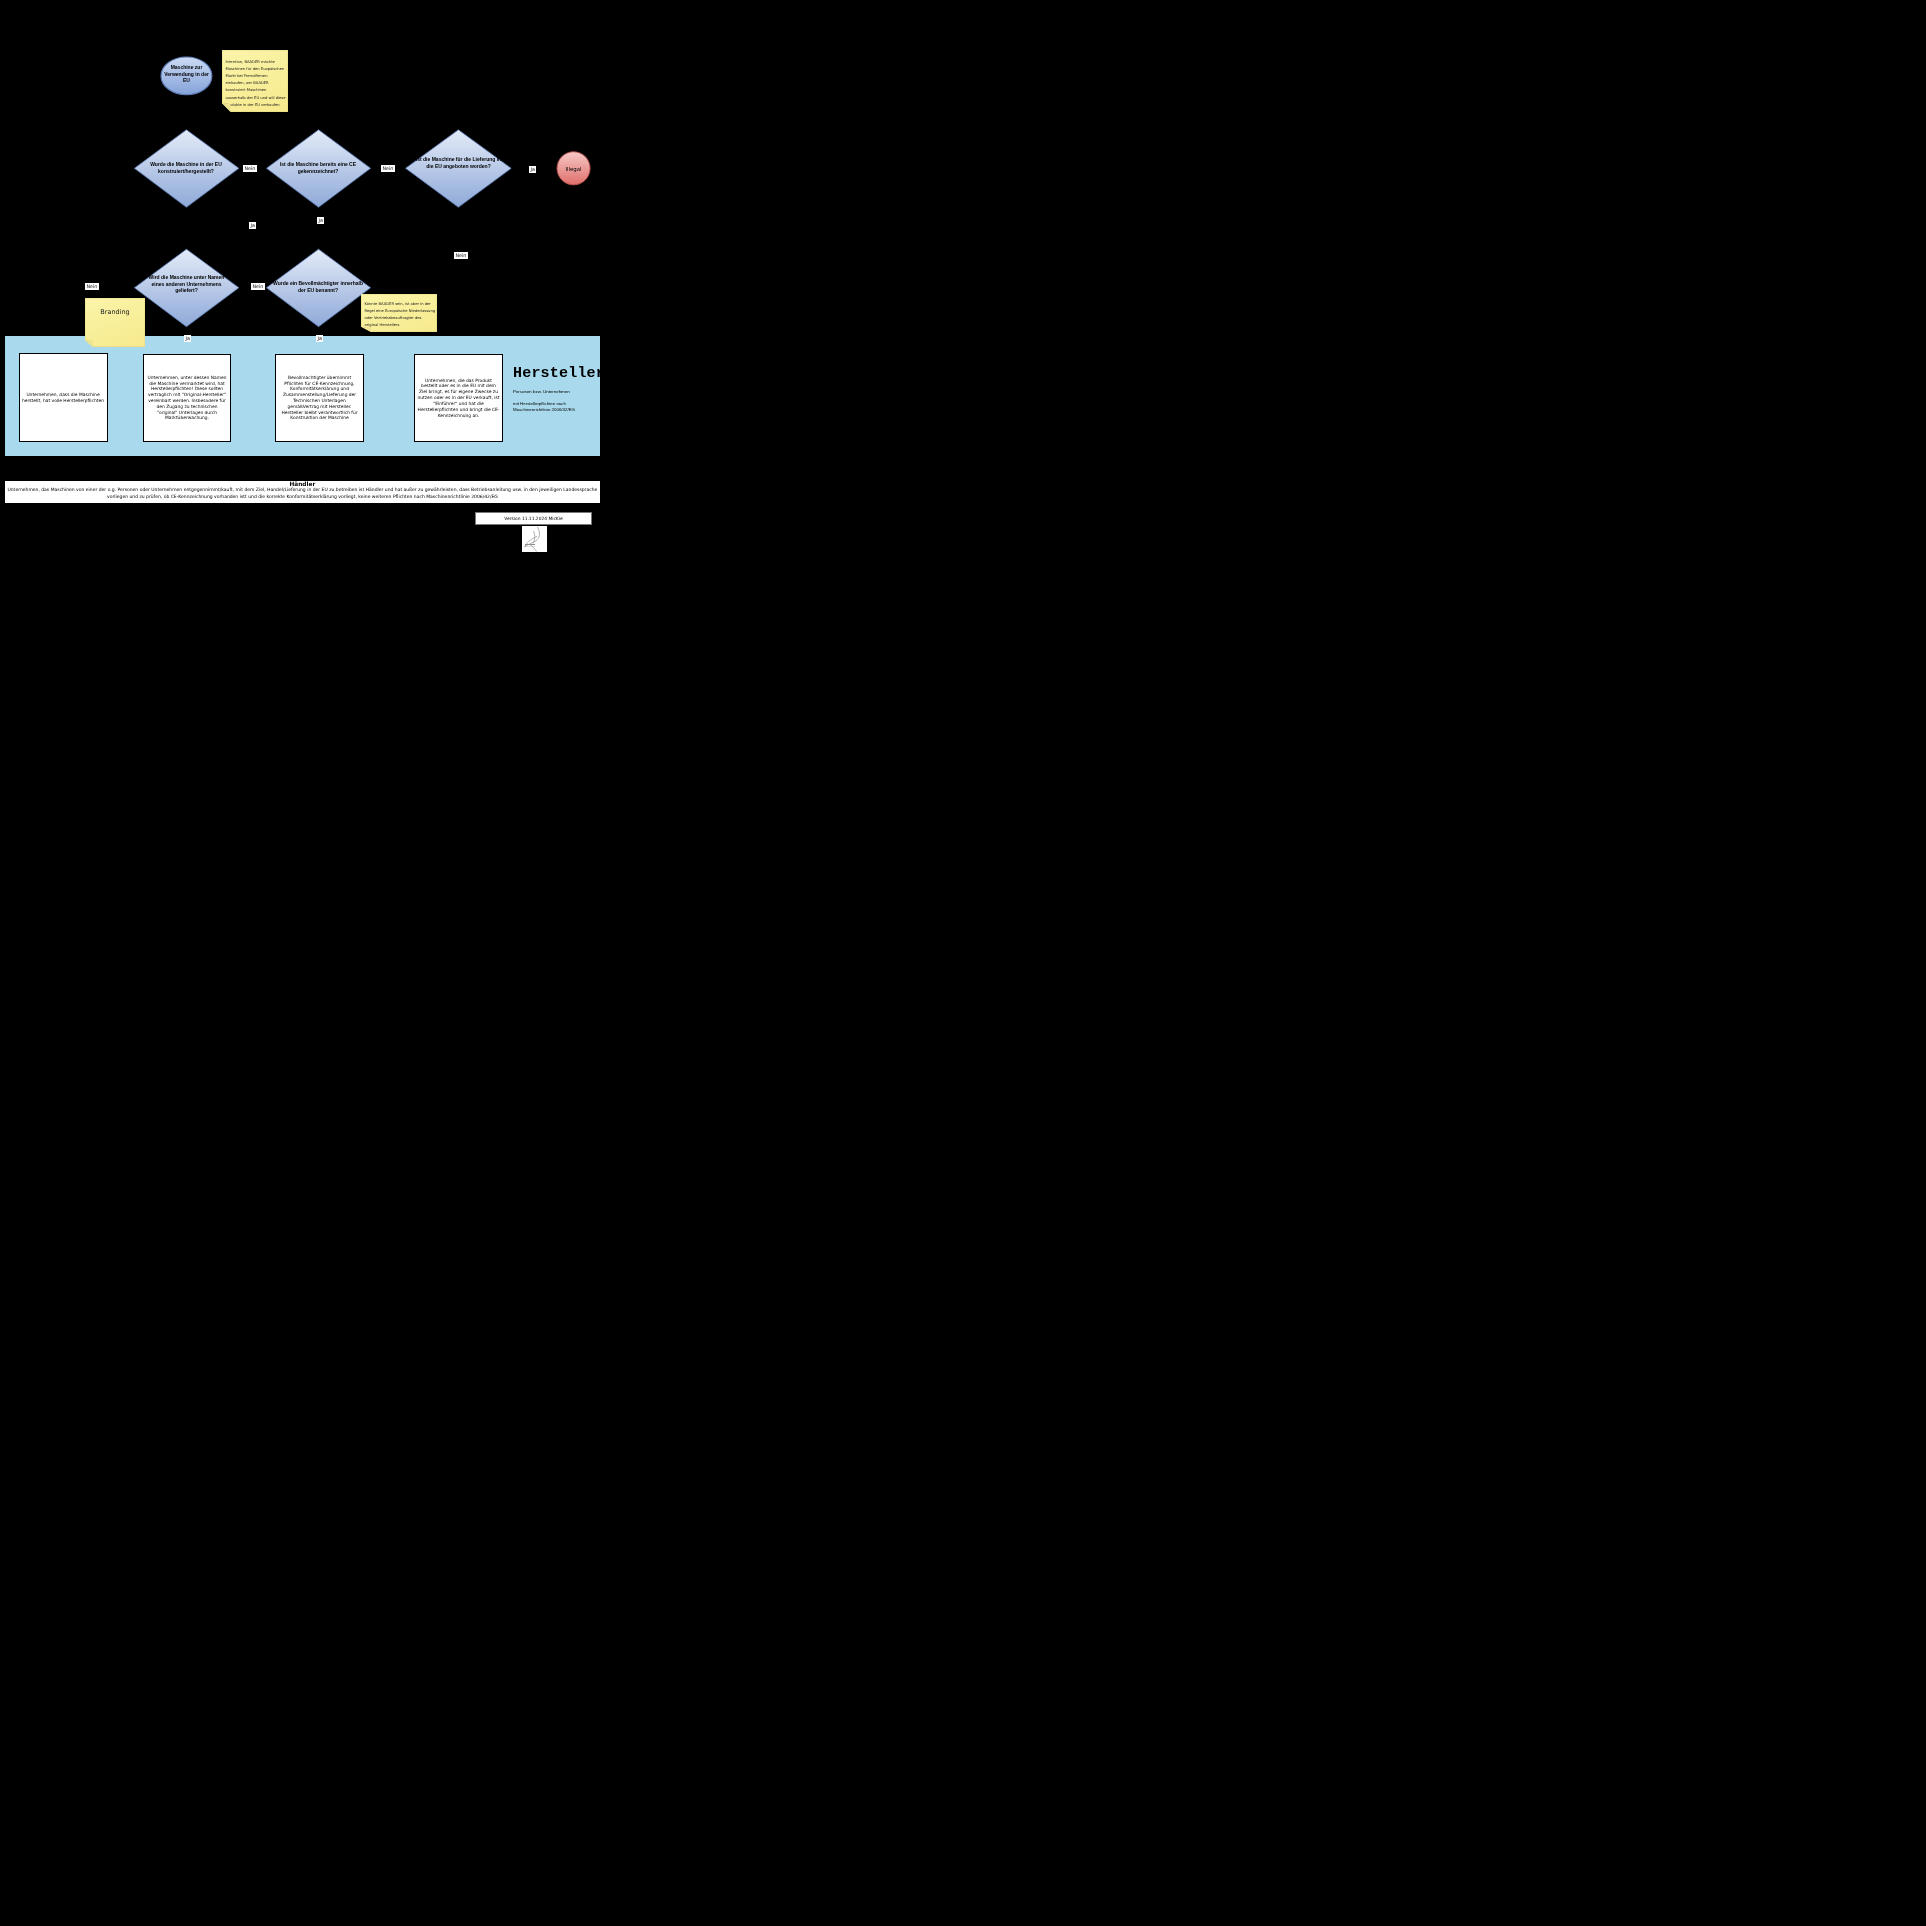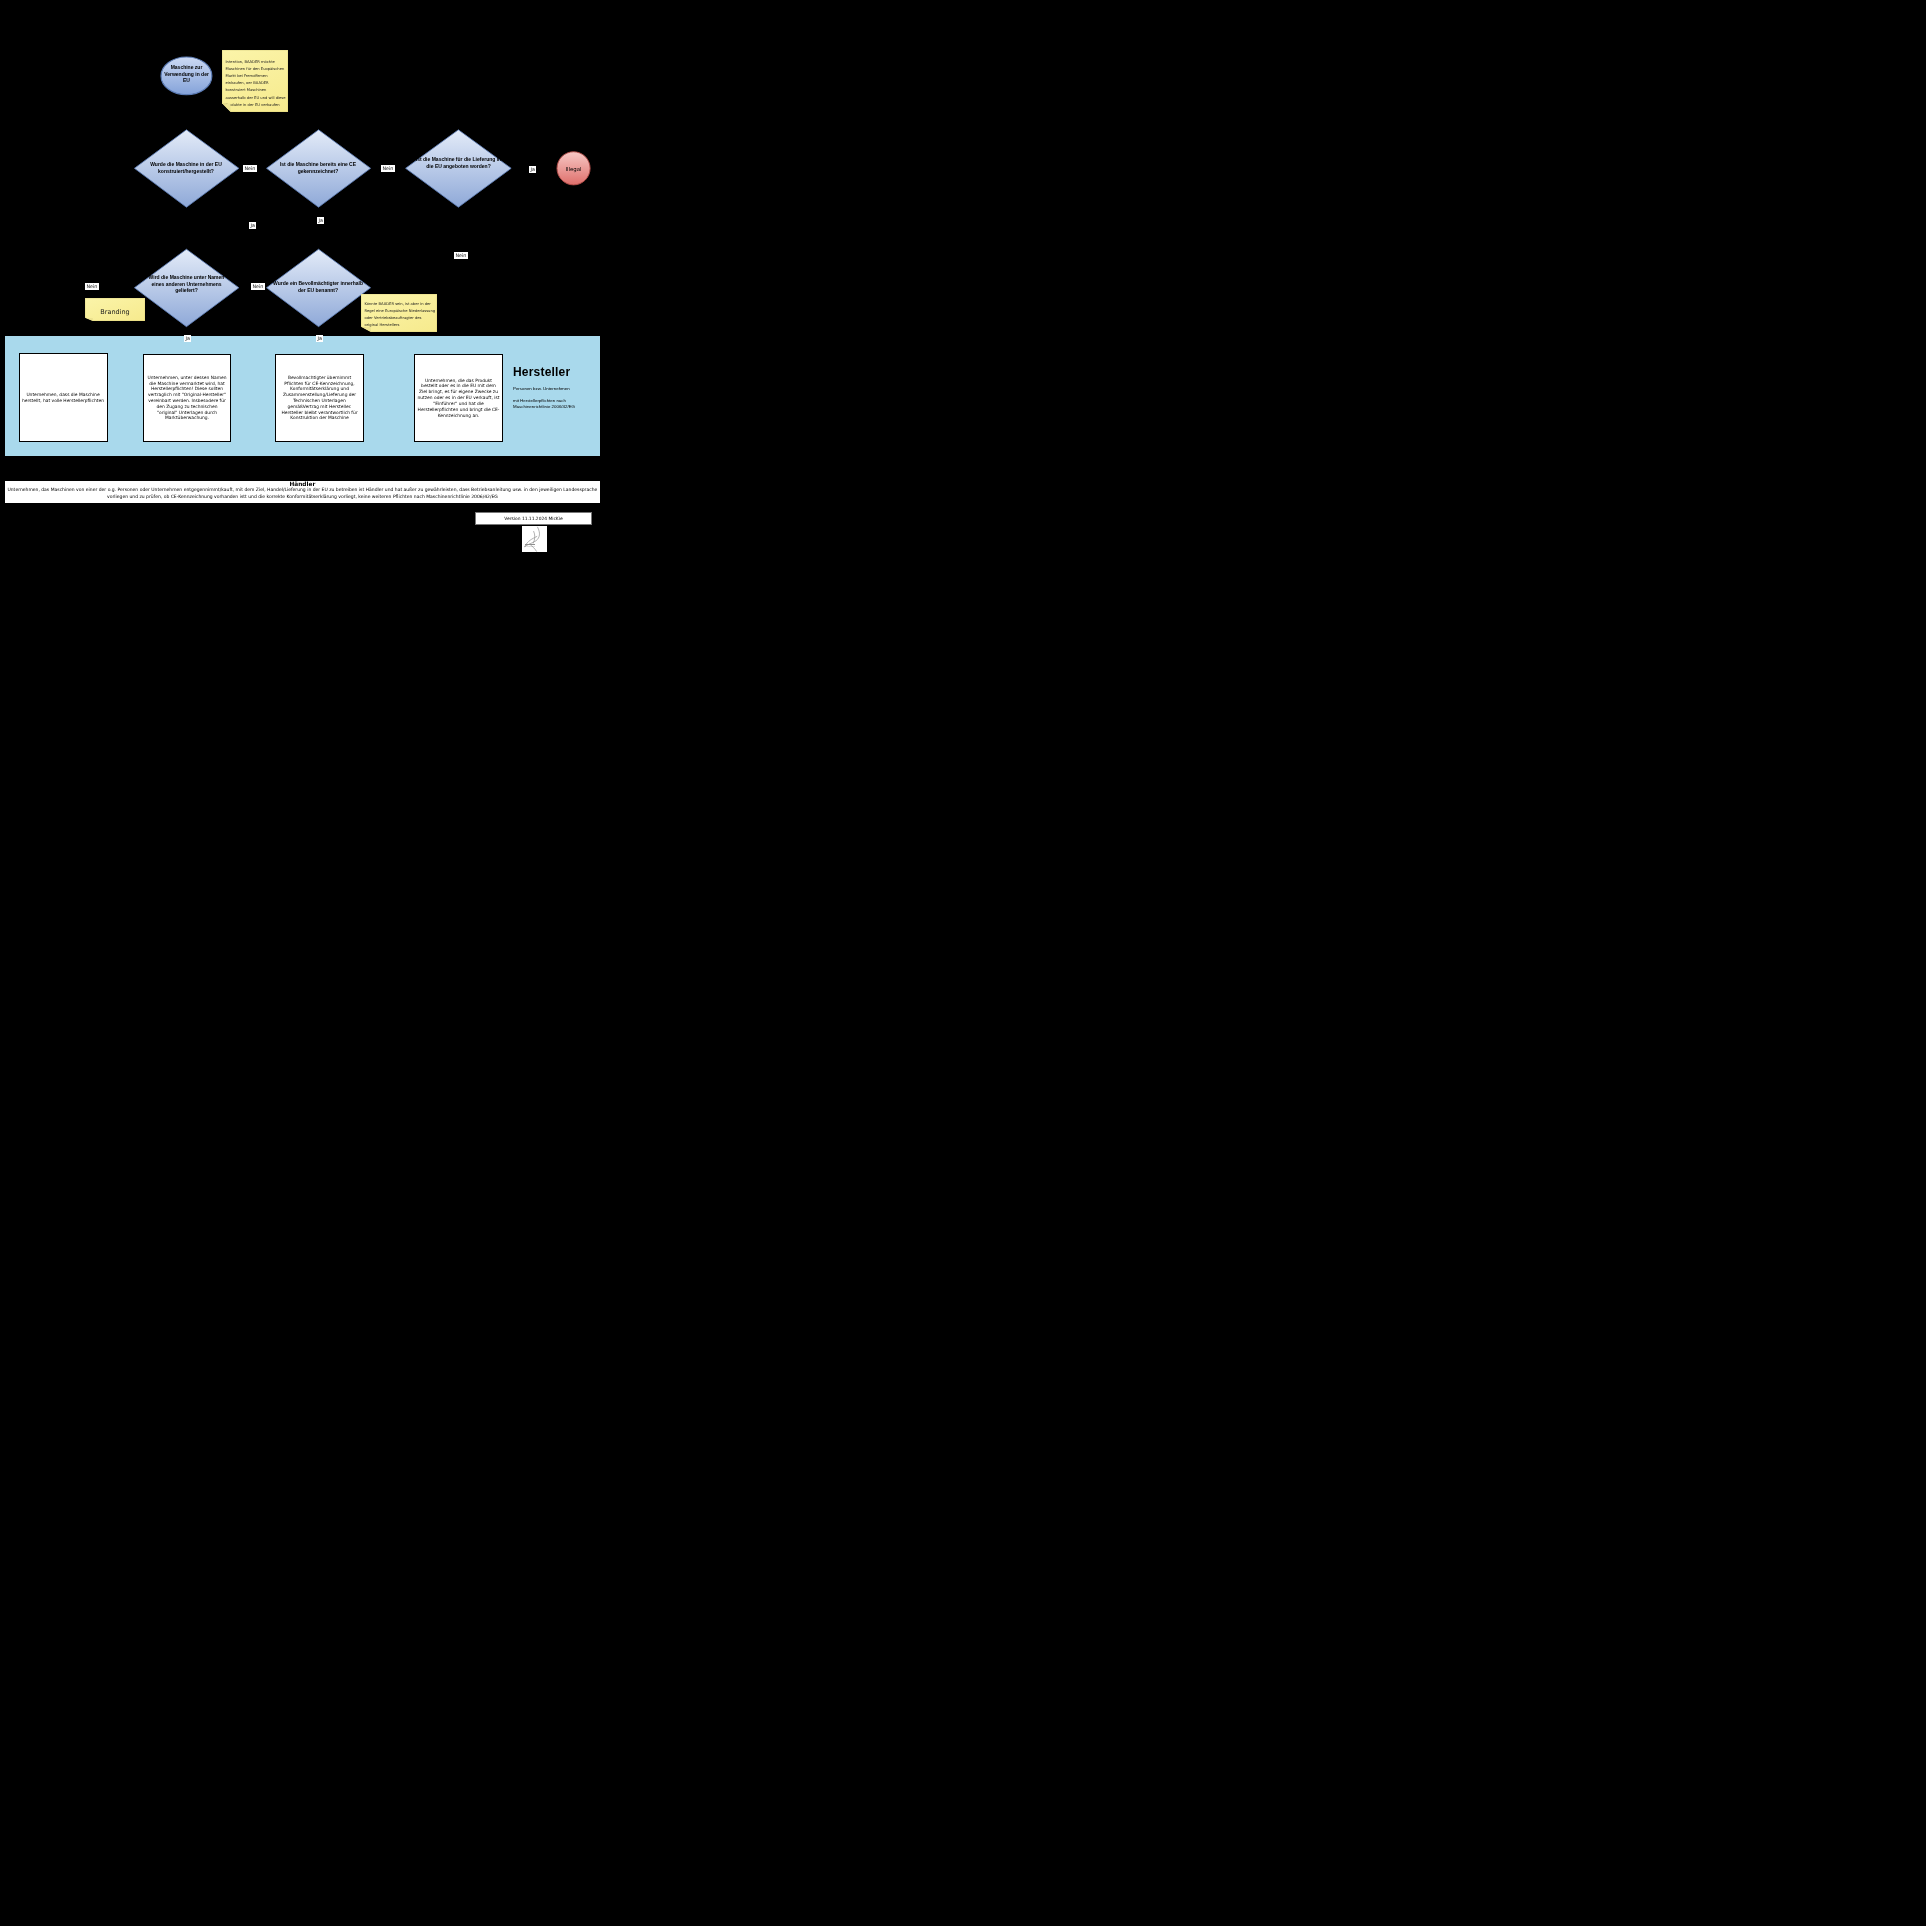--- a/index.html
+++ b/index.html
@@ -52,21 +52,21 @@
   }
   #haendler-heading{
     width:100%;text-align:center;font-weight:bold;font-size:5.8px;
     margin-top:0.4px;font-family:"DejaVu Sans",sans-serif;
   }
   #haendler-text{
     width:100%;padding:0 2.3px;box-sizing:border-box;text-align:center;
     font-size:4.5px;line-height:1.38;font-family:"DejaVu Sans",sans-serif;
   }
   
-  #hersteller-heading{font-size:12px;font-weight:bold;letter-spacing:0.2px;}
+  #hersteller-heading{font-size:15px;font-weight:bold;letter-spacing:0.2px;font-family:Liberation Mono, monospace;}
   .hersteller-line{font-size:4.4px;line-height:1.4;}
   
   #version-box{
     left:475px;top:512px;width:117px;height:12.7px;background:#fff;
     border:0.4px solid #777;box-sizing:border-box;font-size:4.4px;
     font-family:"DejaVu Sans",sans-serif;
   }
   #logo-box{left:522px;top:526px;width:25px;height:26px;background:#fff;}
   #logo-text{
     position:absolute;left:2.7px;bottom:4.6px;font-size:1.9px;letter-spacing:0.2px;
@@ -169,21 +169,21 @@
 <div class="abs edge-label" style="left:317px;top:217px;">Ja</div>
 <div class="abs edge-label" style="left:454px;top:252px;">Nein</div>
 <div class="abs edge-label" style="left:85px;top:283px;">Nein</div>
 <div class="abs edge-label" style="left:251px;top:283px;">Nein</div>
 <div class="abs edge-label" style="left:184px;top:335px;">Ja</div>
 <div class="abs edge-label" style="left:316px;top:335px;">Ja</div>
 
 <div class="abs note" style="left:222px;top:50px;width:66px;height:62px;">
   <span class="note-text" style="top:8.5px;font-size:3.7px;line-height:1.95;">Intention, BAADER möchte Maschinen für den Euopäischen Markt bei Fremdfirmen einkaufen, oer BAADER konstruiert Maschinen ausserhalb der EU und will diese Produkte in der EU verkaufen</span>
 </div>
-<div class="abs note" style="left:85px;top:298px;width:60px;height:23px;">
+<div class="abs note" style="left:85px;top:298px;width:60px;height:49px;">
   <span class="note-text centered" style="top:10px;font-size:6.5px;left:0;right:0;justify-content:center;">Branding</span>
 </div>
 <div class="abs note" style="left:361px;top:294px;width:76px;height:38px;">
   <span class="note-text" style="top:7px;font-size:3.7px;line-height:1.85;">Könnte BAADER sein, ist aber in der Regel eine Europäische Niederlassung oder Vertriebsbeauftragter des original Herstellers</span>
 </div>
 
 <div class="abs centered" id="version-box">
   <span>Version  11.11.2024 MicKie</span>
 </div>
 

